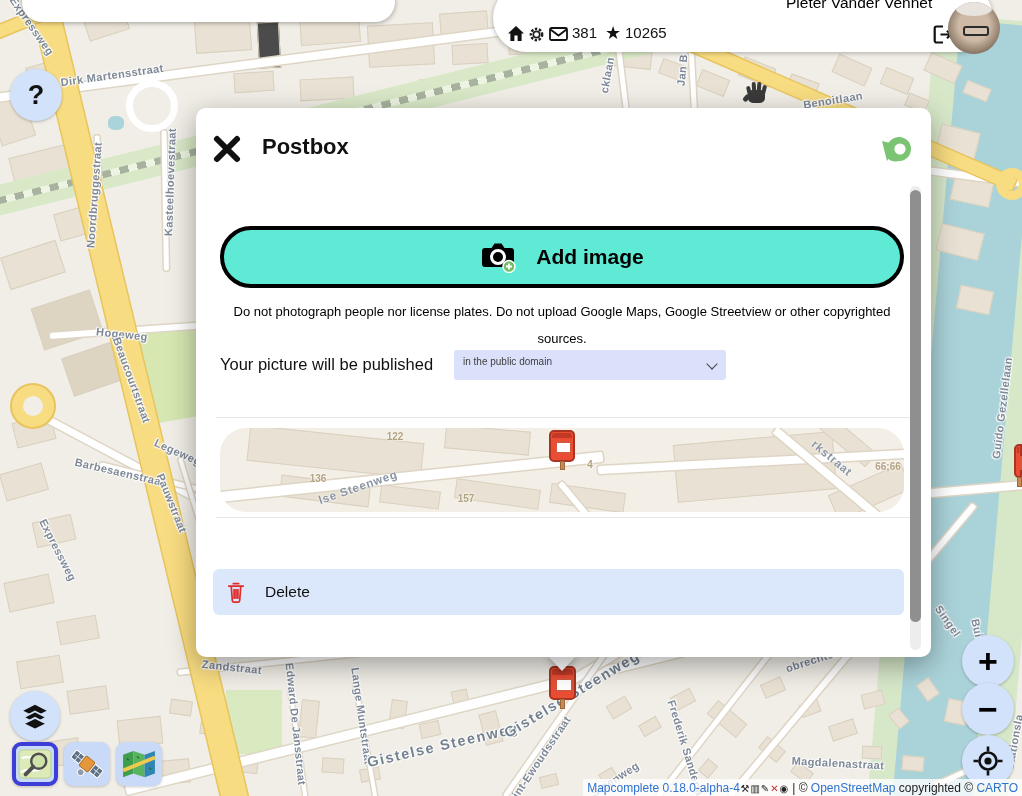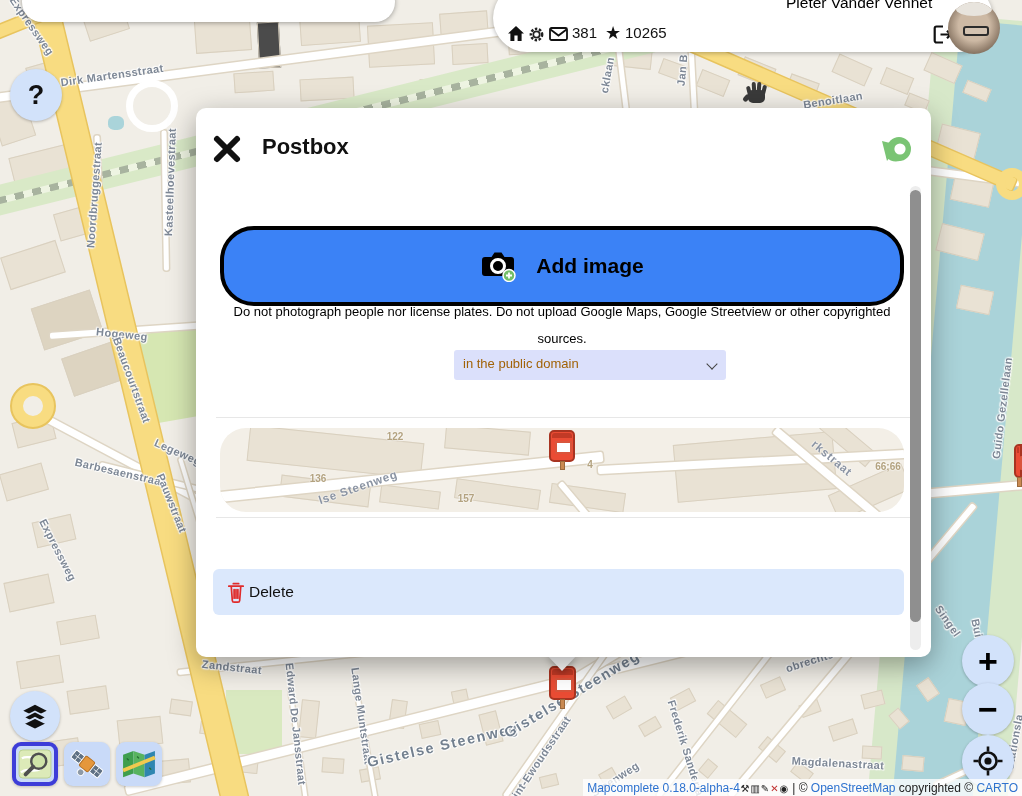--- a/index.html
+++ b/index.html
@@ -59,39 +59,39 @@
 
   
   .modal-tail { position:absolute; left:546px; top:654px; width:0; height:0; border-left:16px solid transparent; border-right:16px solid transparent; border-top:17px solid #fff; z-index:19; filter:drop-shadow(0 3px 3px rgba(0,0,0,.25)); }
   .modal { position:absolute; left:196px; top:108px; width:735px; height:549px; background:#fff; border-radius:10px;
     box-shadow:0 8px 28px rgba(0,0,0,.35); z-index:20; }
   .modal-close { position:absolute; left:16px; top:26px; width:30px; height:30px; cursor:pointer; }
   .modal-title { position:absolute; left:66px; top:26px; font-size:22px; font-weight:bold; color:#111; }
   .modal-logo { position:absolute; left:680px; top:25px; width:38px; height:36px; }
   .mod-divider { position:absolute; left:20px; width:694px; height:1px; background:#e7e7e7; }
 
-  .addimg-btn { position:absolute; left:24px; top:118px; width:684px; height:80px; border:4px solid #000; border-radius:34px;
-    display:flex; align-items:center; justify-content:center; gap:20px; cursor:pointer; background:#3b82f6; }
+  .addimg-btn { position:absolute; left:24px; top:118px; width:684px; height:62px; border:4px solid #000; border-radius:34px;
+    display:flex; align-items:center; justify-content:center; gap:20px; cursor:pointer; background:#5eead4; }
   .addimg-btn .lbl { font-size:21px; font-weight:bold; color:#000; }
   .disclaimer { position:absolute; left:30px; top:190px; width:672px; text-align:center; font-size:13px; color:#000; line-height:27px; }
   .lic-label { position:absolute; left:24px; top:247px; font-size:16.5px; color:#111; }
   .lic-select { position:absolute; left:258px; top:242px; width:272px; height:30px; background:#dbe0fb; border-radius:3px; cursor:pointer; }
-  .lic-select .val { position:absolute; left:9px; top:6px; font-size:13px; color:#a16207; }
+  .lic-select .val { position:absolute; left:9px; top:6px; font-size:10px; color:#404040; }
 
   .minimap { position:absolute; left:24px; top:320px; width:684px; height:84px; border-radius:26px; overflow:hidden; background:#f3efe7; }
   .mm-label { position:absolute; white-space:nowrap; z-index:4; font-weight:bold; text-shadow:0 0 2px #fff,0 0 2px #fff; }
   .mm-label.num { font-size:10px; color:#b3a27f; font-weight:bold; }
   .mm-label.street { font-size:11.5px; color:#8a93a2; letter-spacing:.8px; }
   .mm-pbx { position:absolute; left:329px; top:2px; width:26px; height:32px; background:#ea4c34; border:2px solid #a83421; border-radius:5px; z-index:5; }
   .mm-pbx::before { content:""; position:absolute; left:1px; right:1px; top:1px; height:5px; background:#c23a26; border-radius:3px 3px 0 0; }
   .mm-pbx::after { content:""; position:absolute; left:4px; top:9px; width:13px; height:9px; background:#fff; border:2px solid #d9553c; }
   .mm-leg { position:absolute; left:340px; top:33px; width:5px; height:9px; background:#c98a52; border:1px solid #9c6a3d; z-index:5; }
 
   .delete-row { position:absolute; left:17px; top:461px; width:691px; height:46px; background:#dbe8fc; border-radius:6px; cursor:pointer; display:flex; align-items:center; }
-  .delete-row .lbl { font-size:15.5px; color:#111; margin-left:4px; }
+  .delete-row .lbl { font-size:15.5px; color:#111; margin-left:20px; }
   .trash { margin-left:14px; }
 
   .scroll-track { position:absolute; left:714px; top:78px; width:11px; height:464px; background:#ededed; border-radius:6px; }
   .scroll-thumb { position:absolute; left:714px; top:82px; width:11px; height:432px; background:#8f8f8f; border-radius:6px; cursor:pointer; }
 
   
   .attribution { position:absolute; right:0; bottom:0; height:17px; background:rgba(255,255,255,.78); z-index:12;
     display:flex; align-items:center; font-size:12px; color:#222; padding:0 4px; white-space:pre; }
   .attribution .lnk { color:#2e72cf; cursor:pointer; }
   .attribution .ico { font-size:10px; margin:0 .5px; }
@@ -320,20 +320,21 @@
         <path d="M5 7 h6.5 l3-4.5 h7 l3 4.5 H31 a3 3 0 0 1 3 3 v13 a3 3 0 0 1 -3 3 H5 a3 3 0 0 1 -3 -3 V10 a3 3 0 0 1 3 -3 z" fill="#000"></path>
         <circle cx="18" cy="16" r="6.5" fill="none" stroke="#fff" stroke-width="3"></circle>
         <circle cx="29" cy="25.5" r="6" fill="#74bf69" stroke="#fff" stroke-width="1.5"></circle>
         <path d="M29 22.5 v6 M26 25.5 h6" stroke="#fff" stroke-width="1.8"></path>
       </svg>
       <span class="lbl">Add image</span>
     </div>
 
     <div class="disclaimer">Do not photograph people nor license plates. Do not upload Google Maps, Google Streetview or other copyrighted sources.</div>
 
+    <span class="lic-label">Your picture will be published</span>
     <div class="lic-select">
       <span class="val">in the public domain</span>
       <span class="chev" style="top:10px"></span>
     </div>
 
     <div class="mod-divider" style="top:309px"></div>
 
     <div class="minimap" id="minimap">
 
     <div class="bld" style="left: 28px; top: 6px; width: 175px; height: 36px; transform: rotate(6deg);"></div>

